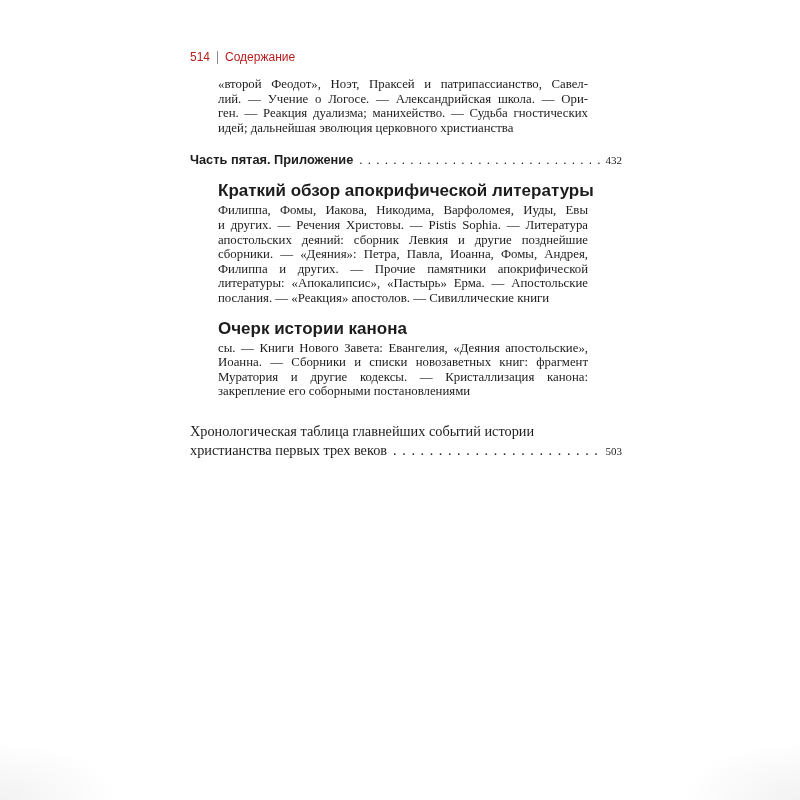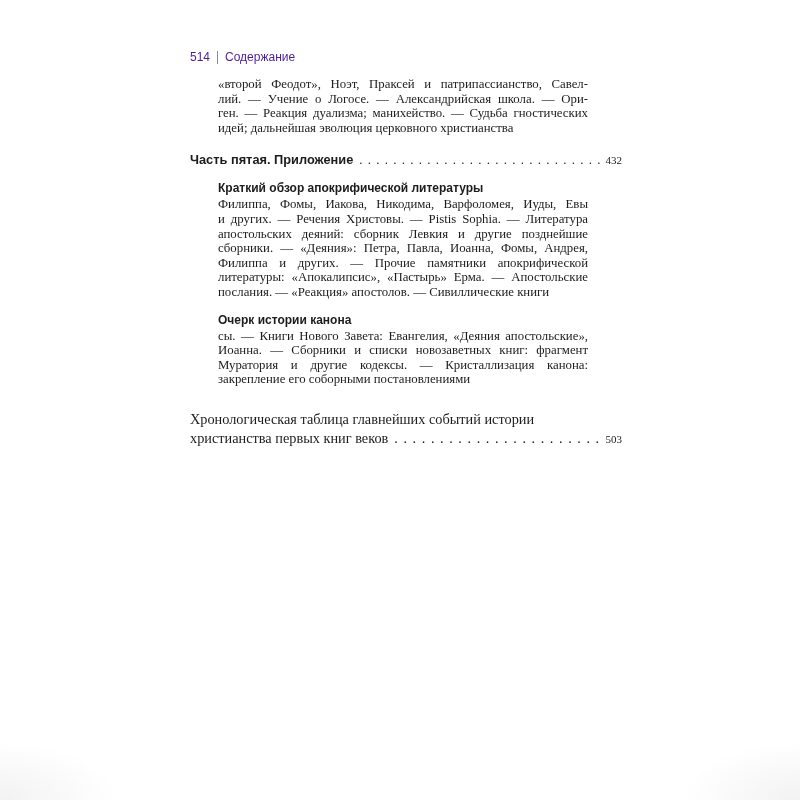--- a/index.html
+++ b/index.html
@@ -23,21 +23,21 @@
     left: 190px;
     top: 50px;
     width: 432px;
   }
 
   .page-header {
     display: flex;
     align-items: center;
     font-family: "Liberation Sans", sans-serif;
     font-size: 12px;
-    color: #4c1d95;
+    color: #b91c1c;
     margin-bottom: 13px;
   }
   .page-number { margin-right: 7px; }
   .header-divider { width: 1px; height: 13px; background: #8a8a8a; margin-right: 7px; }
 
   .para {
     margin-left: 28px;
     margin-right: 34px;
     font-size: 12.8px;
     line-height: 14.6px;
@@ -74,21 +74,21 @@
     letter-spacing: 1px;
   }
   .toc-page { font-size: 11px; }
 
   .section-heading {
     margin-left: 28px;
     margin-top: 13px;
     margin-bottom: 2px;
     font-family: "Liberation Sans", sans-serif;
     font-weight: bold;
-    font-size: 12px;
+    font-size: 17px;
   }
 
   .final-entry {
     margin-top: 23px;
     font-size: 14.3px;
     line-height: 19px;
   }
   .final-entry .fe-line2 {
     display: flex;
     align-items: baseline;
@@ -136,21 +136,21 @@
   <div class="para">
     <div class="line">сы. — Книги Нового Завета: Евангелия, «Деяния апостольские»,</div>
     <div class="line">Иоанна. — Сборники и списки новозаветных книг: фрагмент</div>
     <div class="line">Муратория и другие кодексы. — Кристаллизация канона:</div>
     <div class="line last">закрепление его соборными постановлениями</div>
   </div>
 
   <div class="final-entry">
     <div class="fe-line1">Хронологическая таблица главнейших событий истории</div>
     <div class="fe-line2">
-      <span>христианства первых книг веков</span>
+      <span>христианства первых трех веков</span>
       <span class="leader"></span>
       <span class="toc-page">503</span>
     </div>
   </div>
 
 </div>
 
 <div class="corner-shade-left"></div>
 <div class="corner-shade-right"></div>
 

